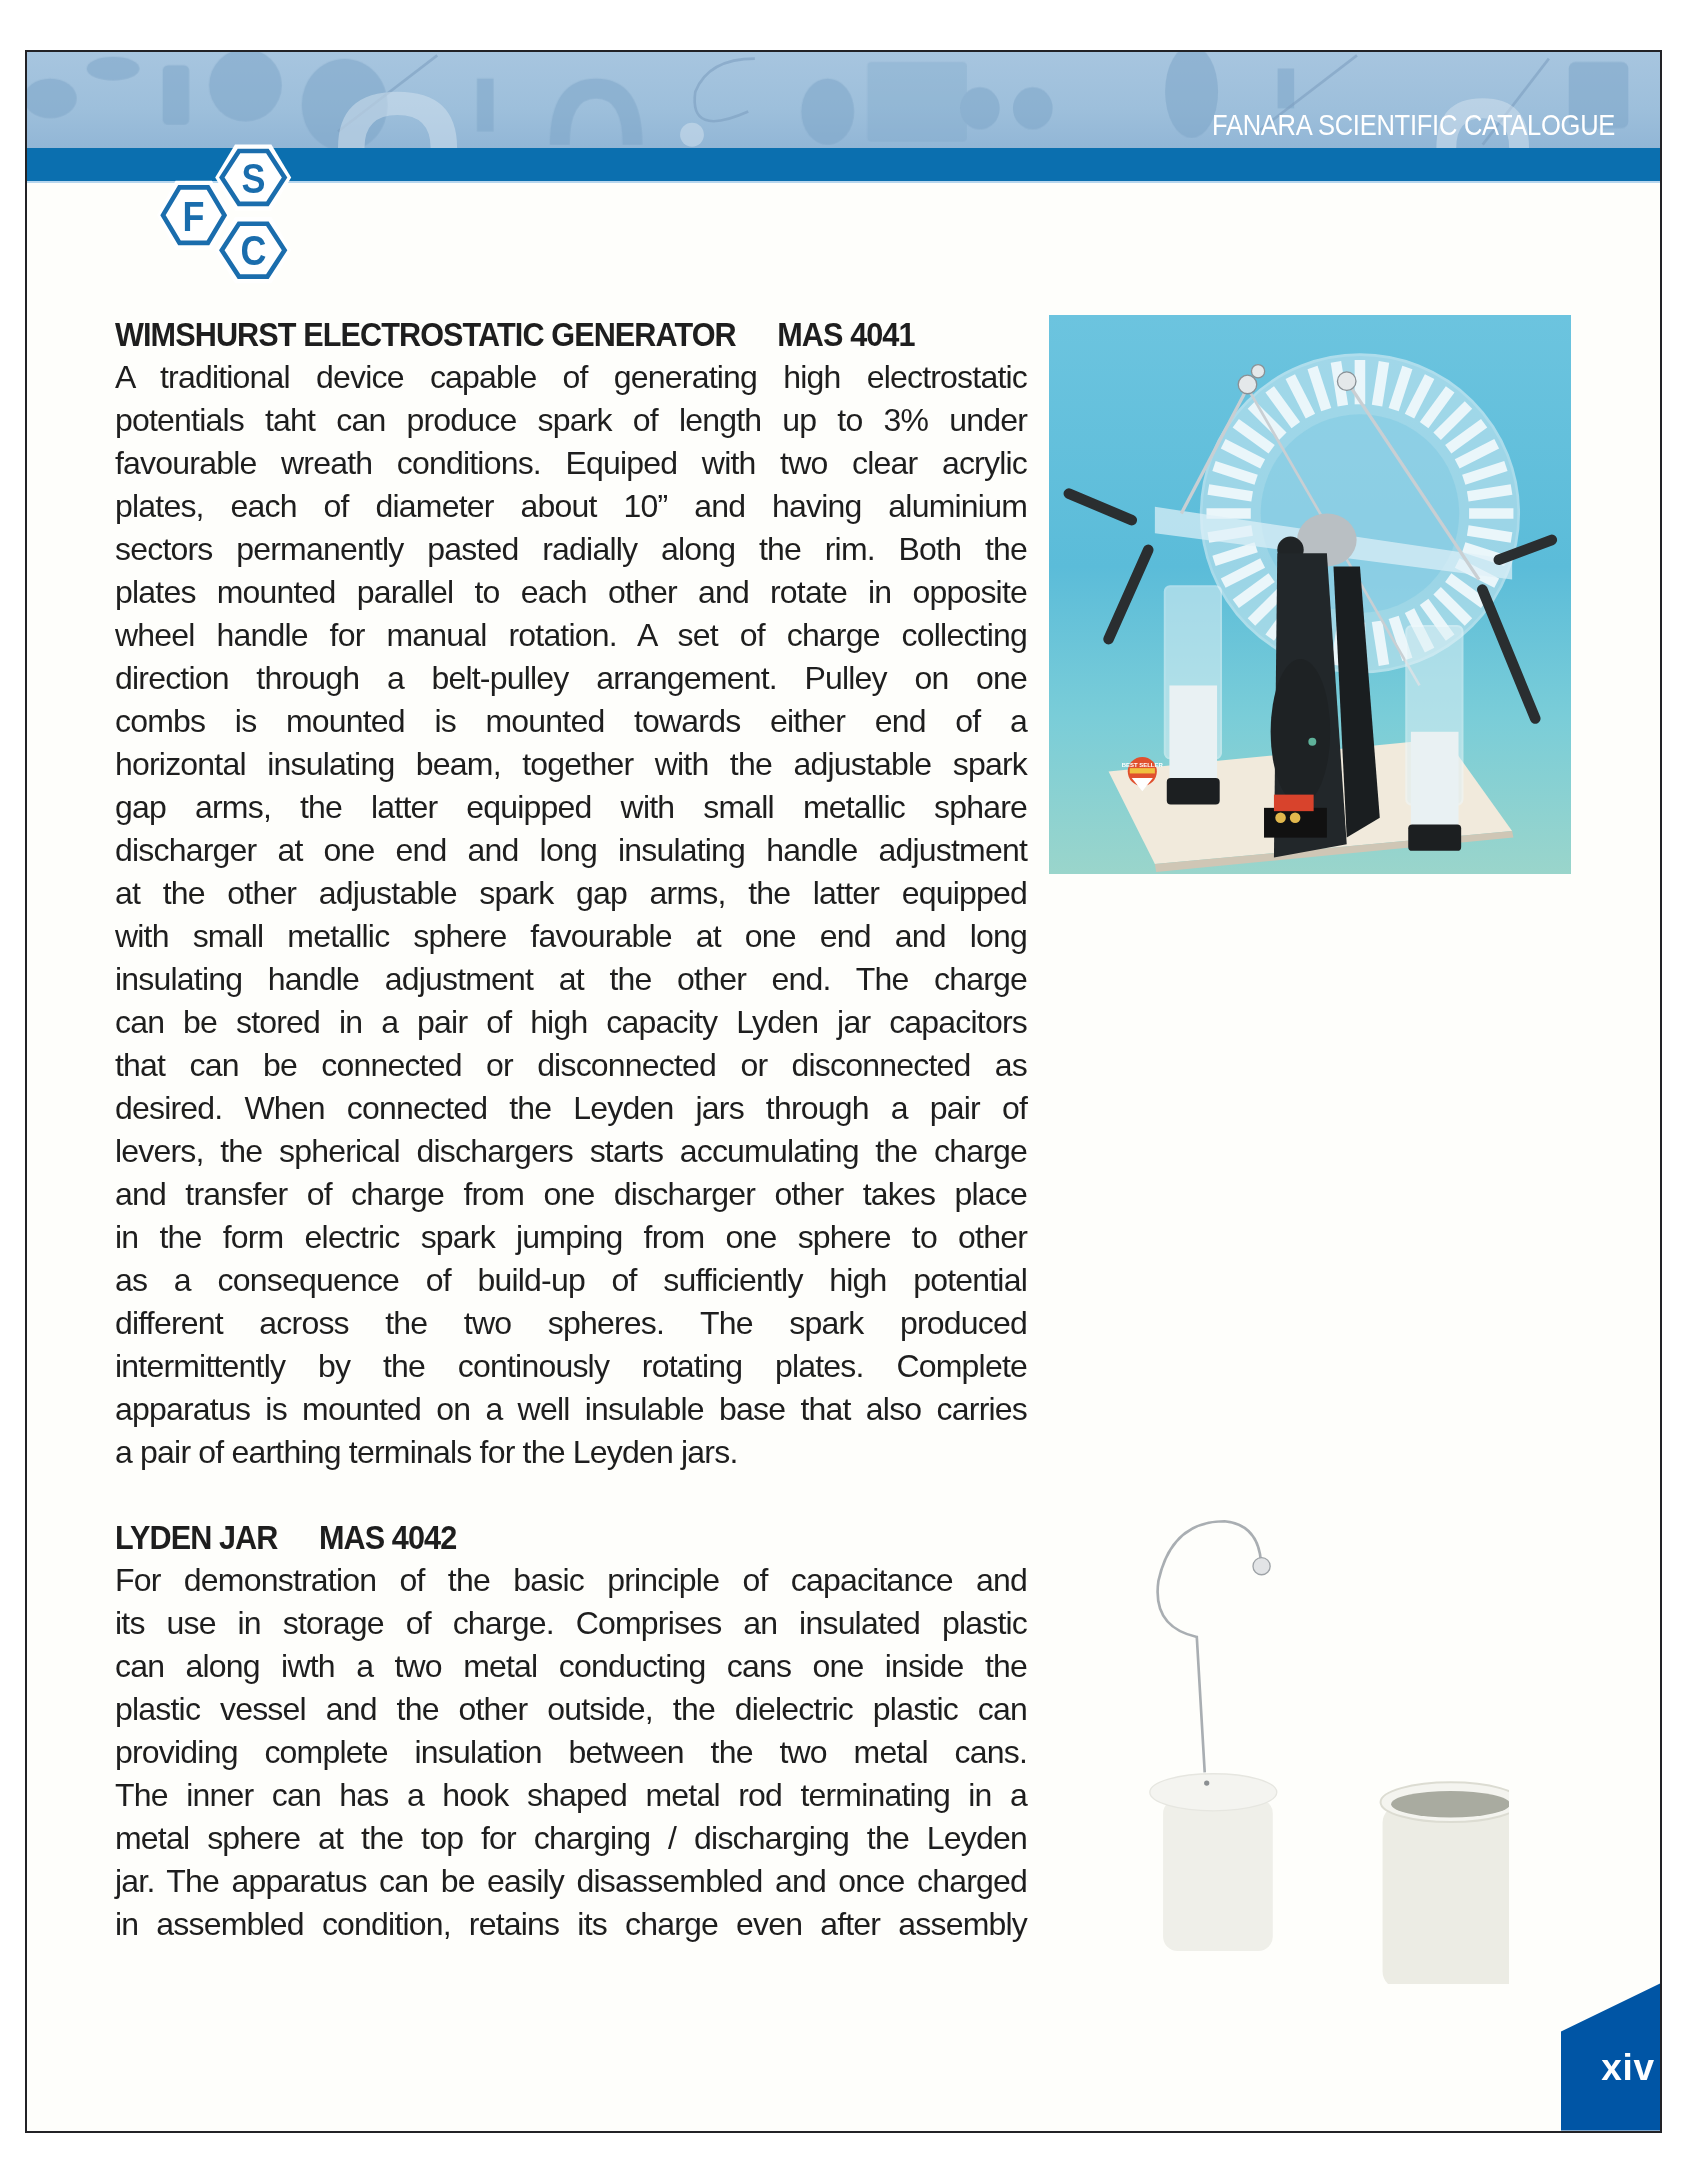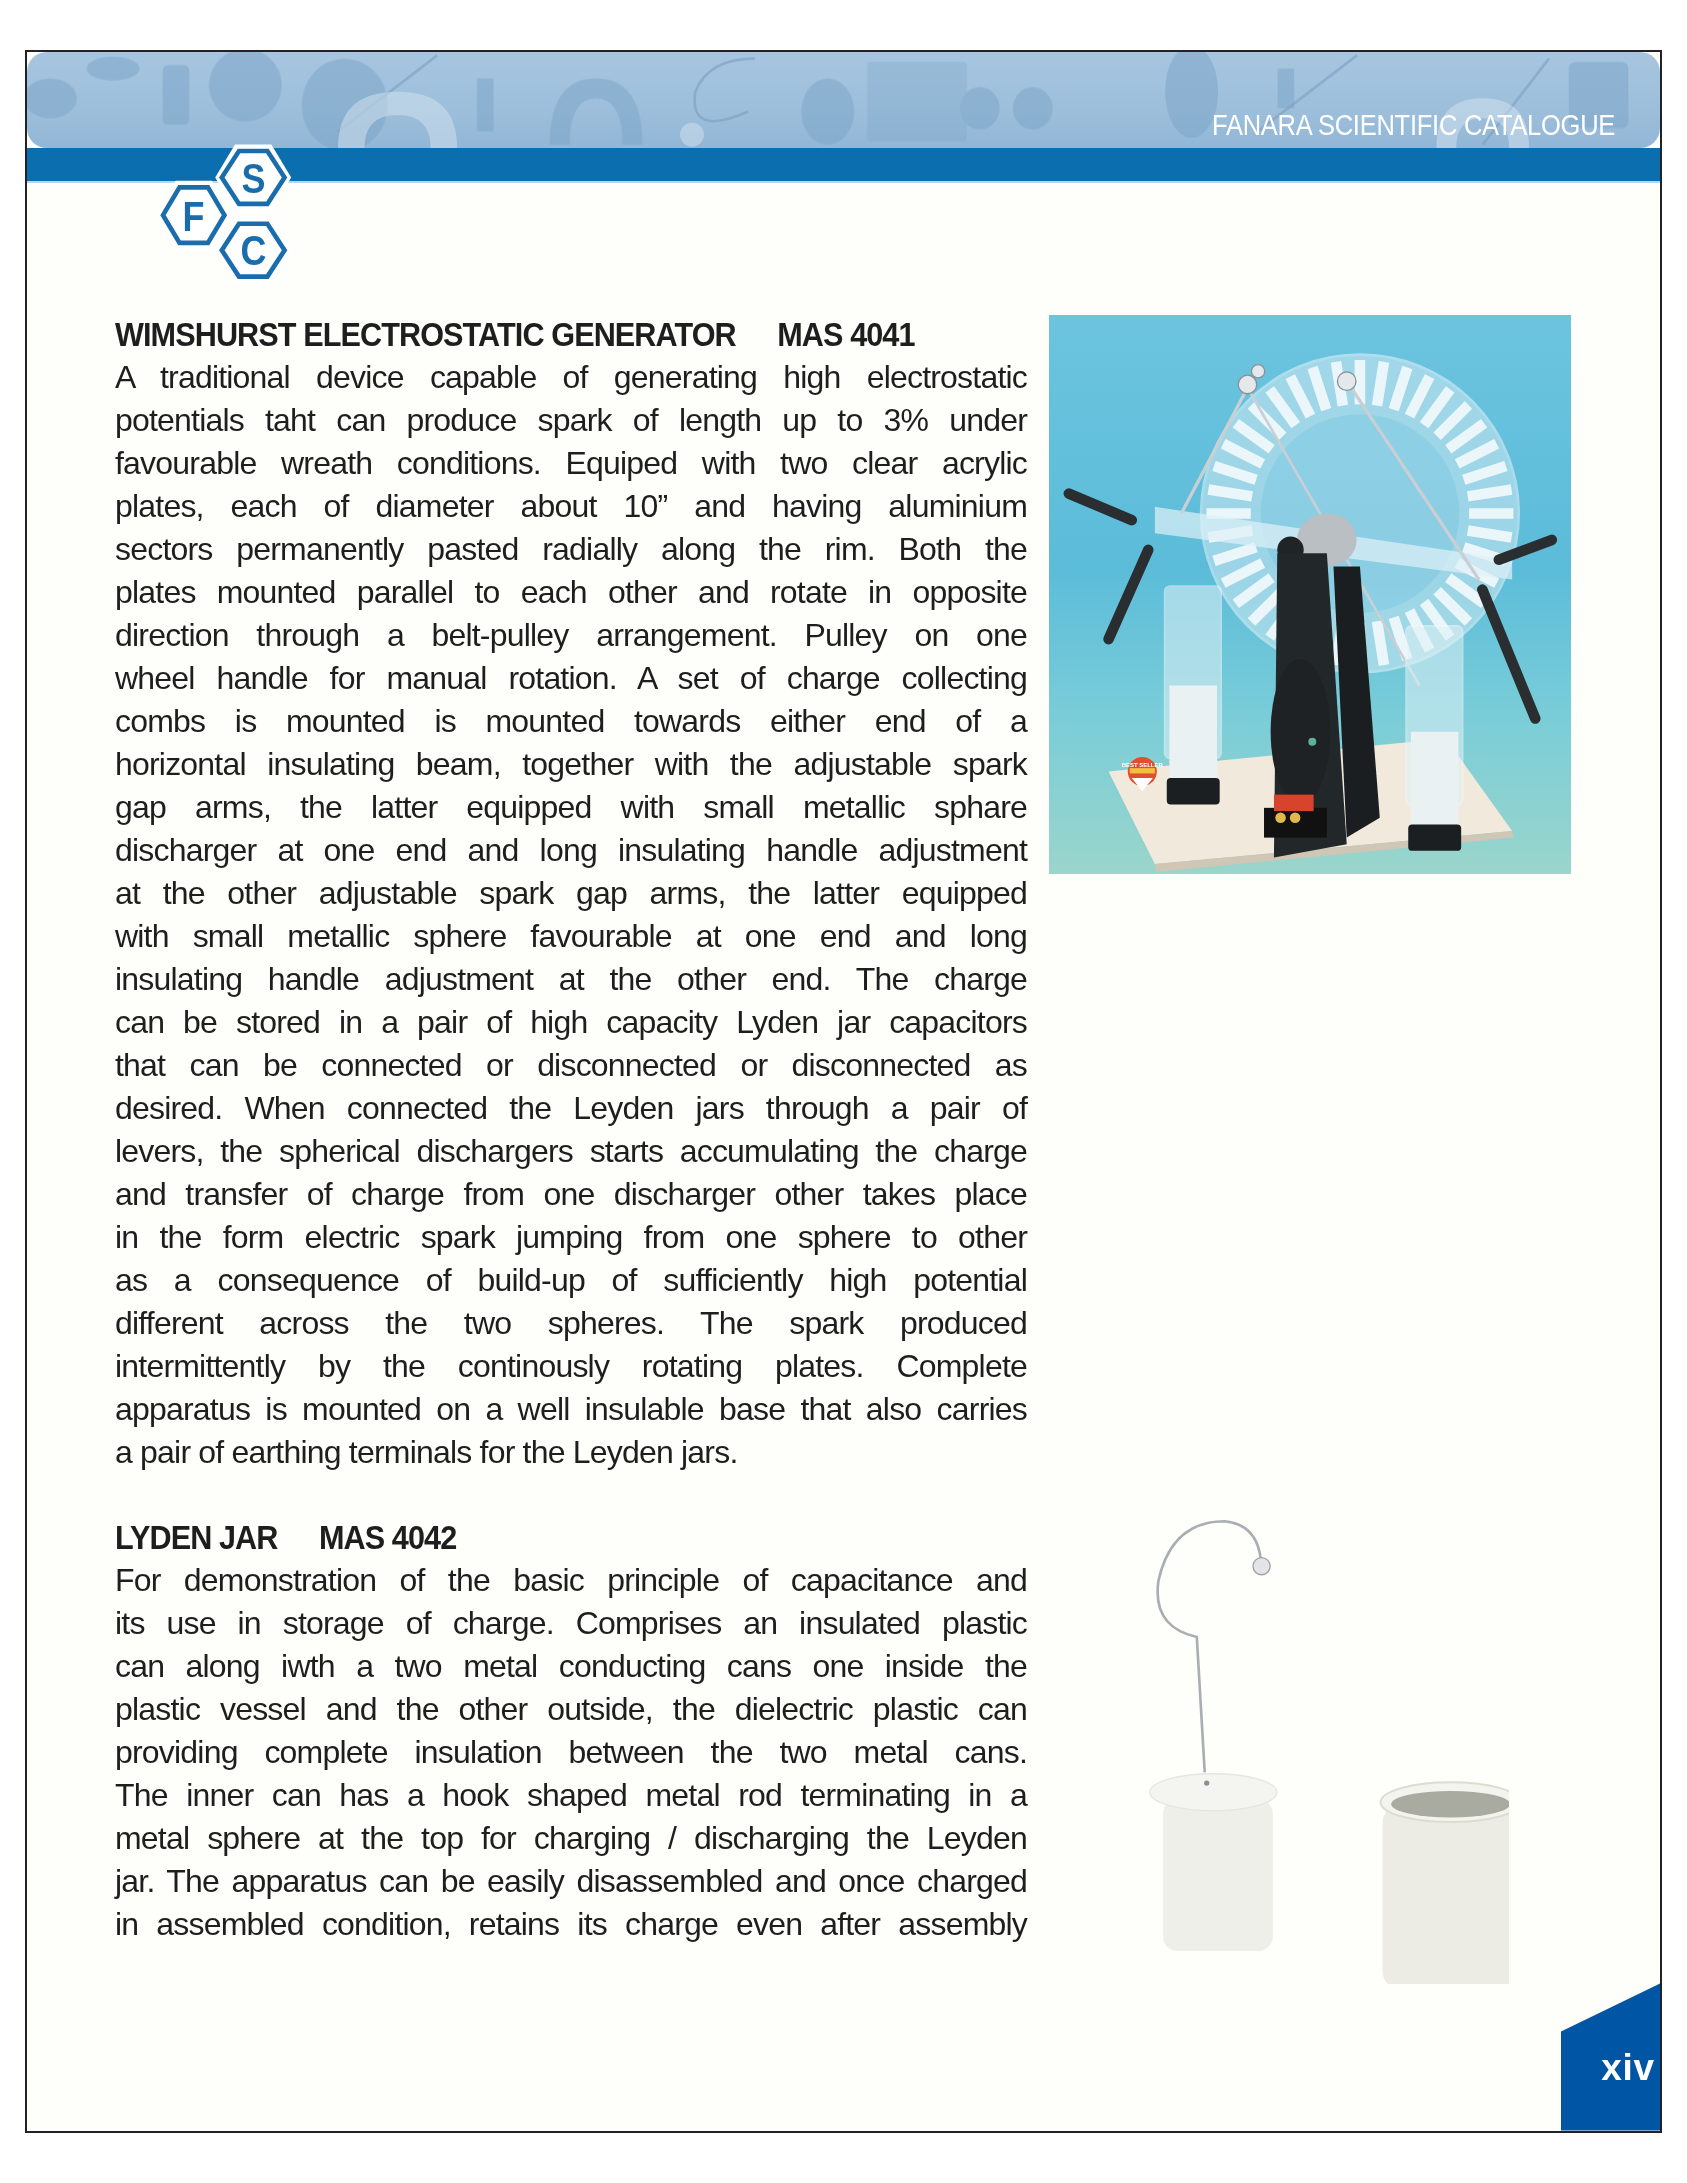--- a/index.html
+++ b/index.html
@@ -11,21 +11,20 @@
   }
   .page-frame {
     position: absolute; left: 25px; top: 50px; width: 1637px; height: 2083px;
     border: 2px solid #222226; box-sizing: border-box; background: #fefefb;
     overflow: hidden;
   }
   .banner {
     position: absolute; left: 0; top: 0; width: 100%; height: 96px;
     background: linear-gradient(180deg, #a7c5df 0%, #9dbfdb 60%, #92b6d6 100%);
     overflow: hidden;
-    border-radius: 20px;
   }
   .banner svg { position: absolute; left: 0; top: 0; }
   .banner-title {
     position: absolute; right: 45px; top: 57px; margin: 0;
     font-size: 29px; font-weight: normal; color: #ffffff; letter-spacing: -0.3px;
     line-height: 32px; white-space: nowrap;
     transform: scaleX(0.88); transform-origin: right center;
   }
   .stripe {
     position: absolute; left: 0; top: 96px; width: 100%; height: 33px;
@@ -126,22 +125,22 @@
     <h2 class="heading">
       <span>WIMSHURST ELECTROSTATIC GENERATOR</span><span class="code">MAS 4041</span>
     </h2>
     <div class="body-text" id="desc0">
         <span class="body-line">A traditional device capable of generating high electrostatic</span>
         <span class="body-line">potentials taht can produce spark of length up to 3% under</span>
         <span class="body-line">favourable wreath conditions. Equiped with two clear acrylic</span>
         <span class="body-line">plates, each of diameter about 10” and having aluminium</span>
         <span class="body-line">sectors permanently pasted radially along the rim. Both the</span>
         <span class="body-line">plates mounted parallel to each other and rotate in opposite</span>
+        <span class="body-line">wheel handle for manual rotation. A set of charge collecting</span>
         <span class="body-line">direction through a belt-pulley arrangement. Pulley on one</span>
-        <span class="body-line">wheel handle for manual rotation. A set of charge collecting</span>
         <span class="body-line">combs is mounted is mounted towards either end of a</span>
         <span class="body-line">horizontal insulating beam, together with the adjustable spark</span>
         <span class="body-line">gap arms, the latter equipped with small metallic sphare</span>
         <span class="body-line">discharger at one end and long insulating handle adjustment</span>
         <span class="body-line">at the other adjustable spark gap arms, the latter equipped</span>
         <span class="body-line">with small metallic sphere favourable at one end and long</span>
         <span class="body-line">insulating handle adjustment at the other end. The charge</span>
         <span class="body-line">can be stored in a pair of high capacity Lyden jar capacitors</span>
         <span class="body-line">that can be connected or disconnected or disconnected as</span>
         <span class="body-line">desired. When  connected the Leyden jars through a pair of</span>

